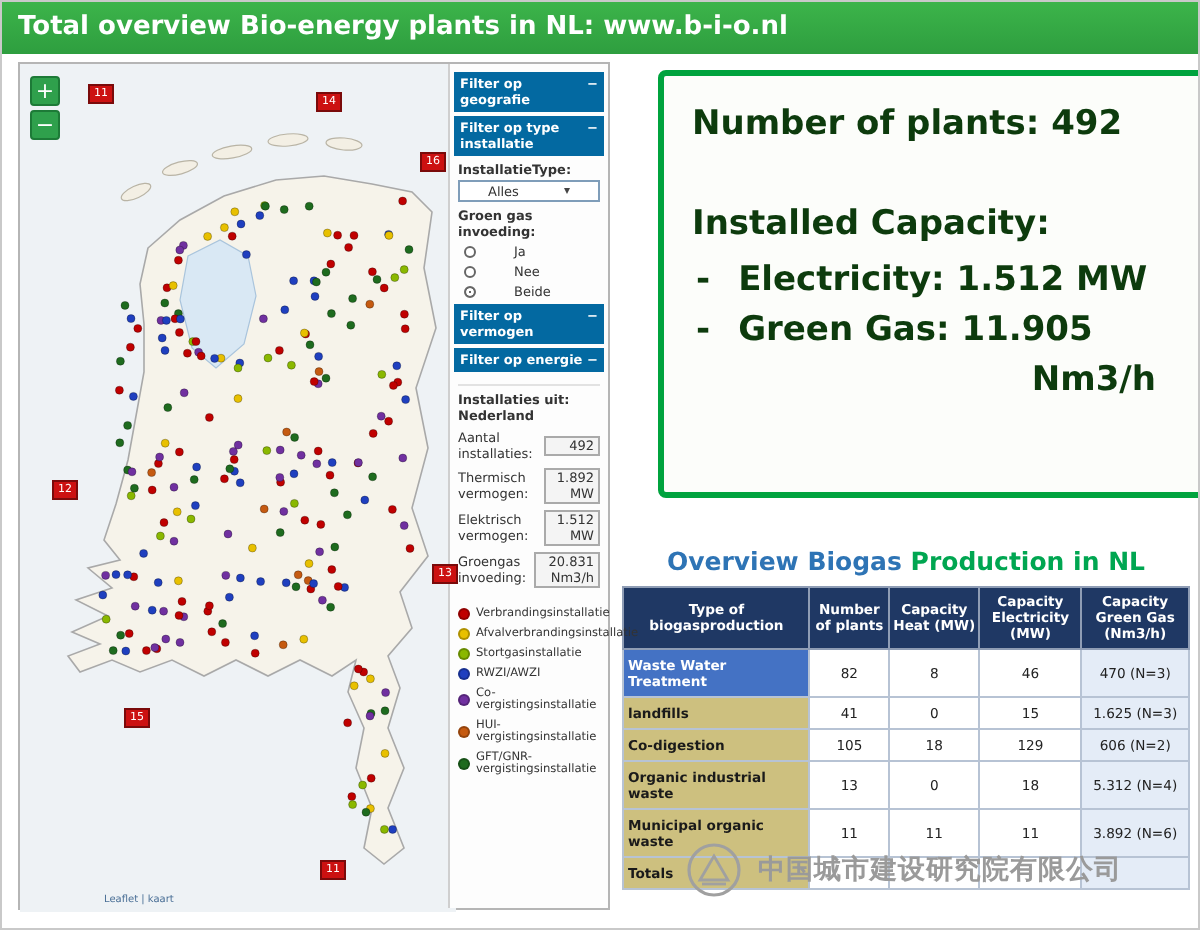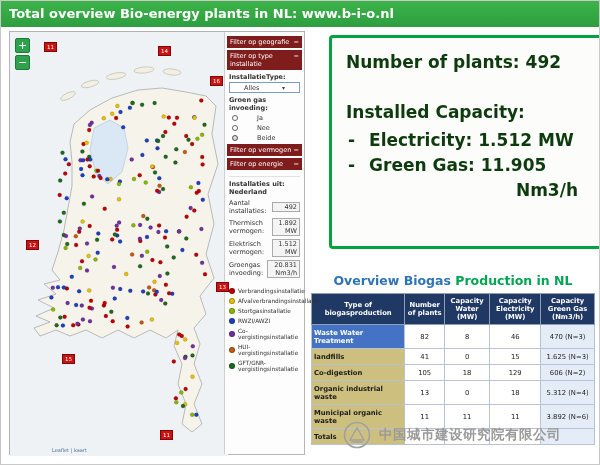--- a/index.html
+++ b/index.html
@@ -20,21 +20,21 @@
   .zoom-ctrl { position:absolute; left:5px; top:6px; display:flex; flex-direction:column; gap:2px; z-index:6; }
   .zoom-btn { width:15px; height:15px; background:#2fa04c; border:1px solid #1d7a37; color:#fff;
     font-size:11px; line-height:13px; text-align:center; border-radius:2px; cursor:pointer; }
   .cluster { position:absolute; background:#cc1111; color:#fff; font-size:5.5px; line-height:8px;
     padding:0 2px; border:1px solid #7a0a0a; z-index:5; }
   .attribution { position:absolute; bottom:1px; left:42px; font-size:5px; color:#4a6f96; z-index:5; }
 
   
   .filter-panel { position:absolute; right:0; top:0; width:80px; height:422px; background:#fdfdfd;
     border-left:1px solid #cfcfcf; font-size:6.5px; color:#333; padding:2px; z-index:4; }
-  .fbar { background:#7f1d1d; color:#fff; font-weight:normal; padding:2px 3px; margin:2px 0;
+  .fbar { background:#0369a1; color:#fff; font-weight:bold; padding:2px 3px; margin:2px 0;
     display:flex; justify-content:space-between; cursor:pointer; }
   .fbar::after { content:"−"; font-weight:bold; }
   .flabel { margin:3px 2px 1px; font-weight:bold; }
   .fselect { margin:1px 2px 3px; border:1px solid #7f9db9; background:#fff; padding:1px 14px;
     display:flex; justify-content:space-between; align-items:center; height:11px; cursor:pointer; }
   .fselect::after { content:"▾"; font-size:6px; color:#444; }
   .radio-row { display:flex; align-items:center; gap:19px; margin:2px 5px; cursor:pointer; }
   .radio { width:6px; height:6px; border:1px solid #666; border-radius:50%; background:#fff; flex:0 0 auto; }
   .radio.checked { background:#333; box-shadow: inset 0 0 0 1.5px #fff; }
   .stats { margin:6px 2px 0; border-top:1px solid #e2e2e2; padding-top:3px; }
@@ -424,21 +424,21 @@
         <col style="width:33%">
           <col style="width:14%">
           <col style="width:16%">
           <col style="width:18%">
           <col style="width:19%">
       </colgroup>
       <thead>
           <tr id="thead-row">
             <th>Type of biogasproduction</th>
             <th>Number of plants</th>
-            <th>Capacity Water (MW)</th>
+            <th>Capacity Heat (MW)</th>
             <th>Capacity Electricity (MW)</th>
             <th>Capacity Green Gas (Nm3/h)</th>
           </tr>
         </thead>
       <tbody id="tbody">
           <tr class="r0">
             <td class="lbl">Waste Water Treatment</td>
             <td>82</td>
             <td>8</td>
             <td>46</td>

